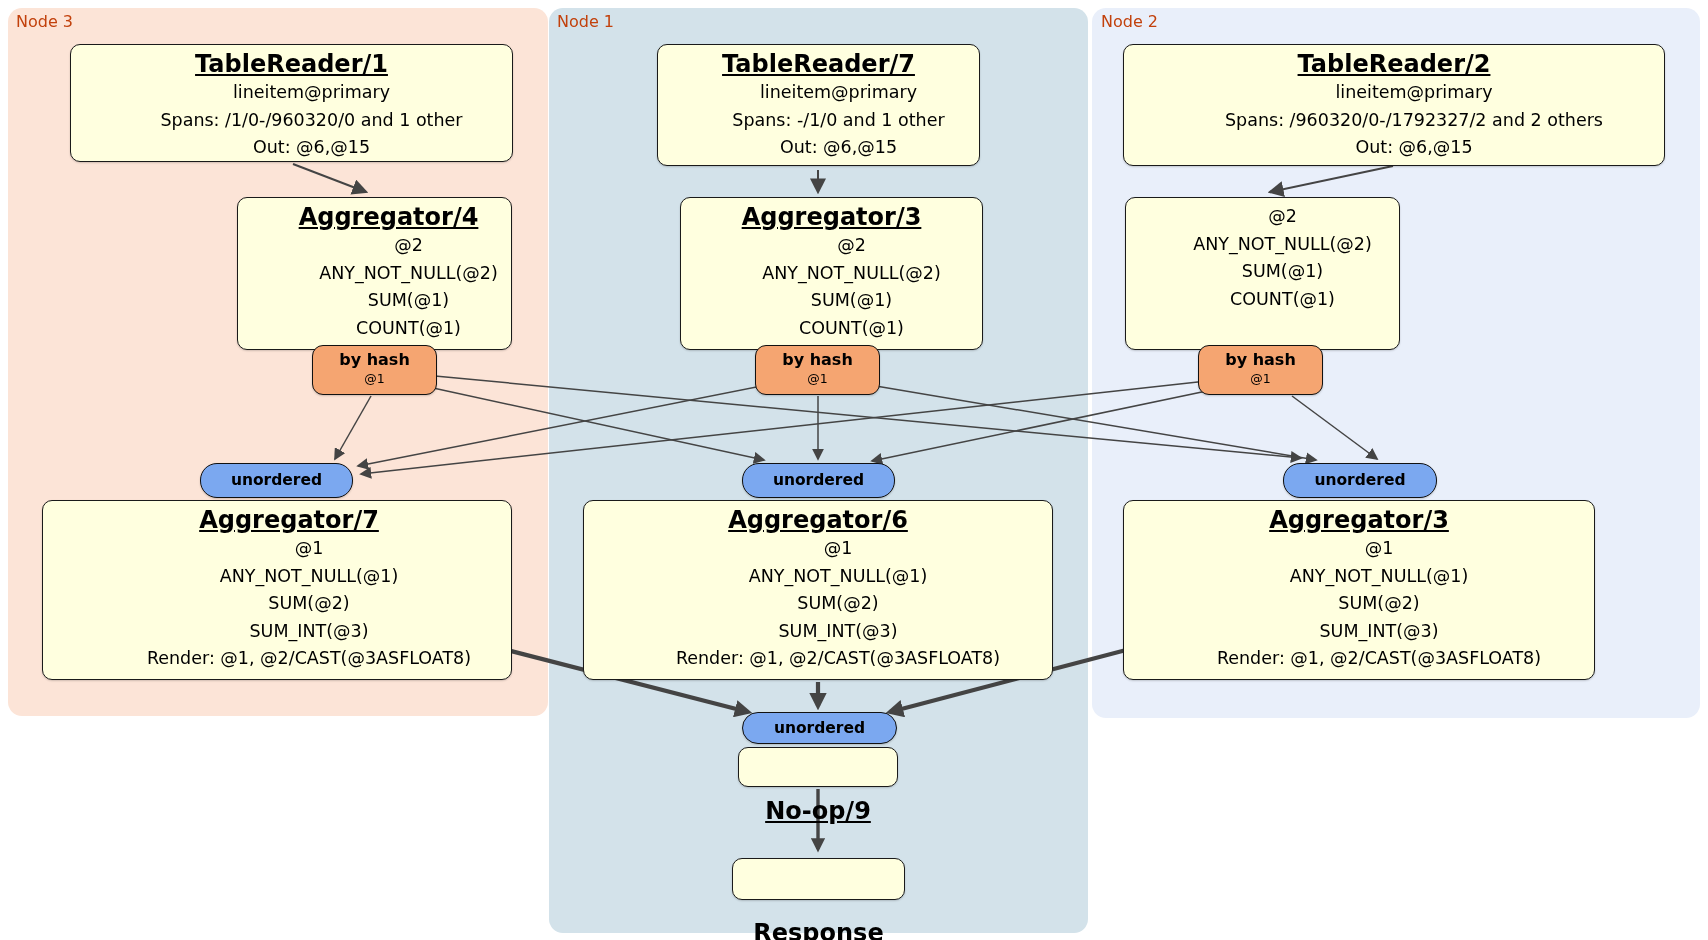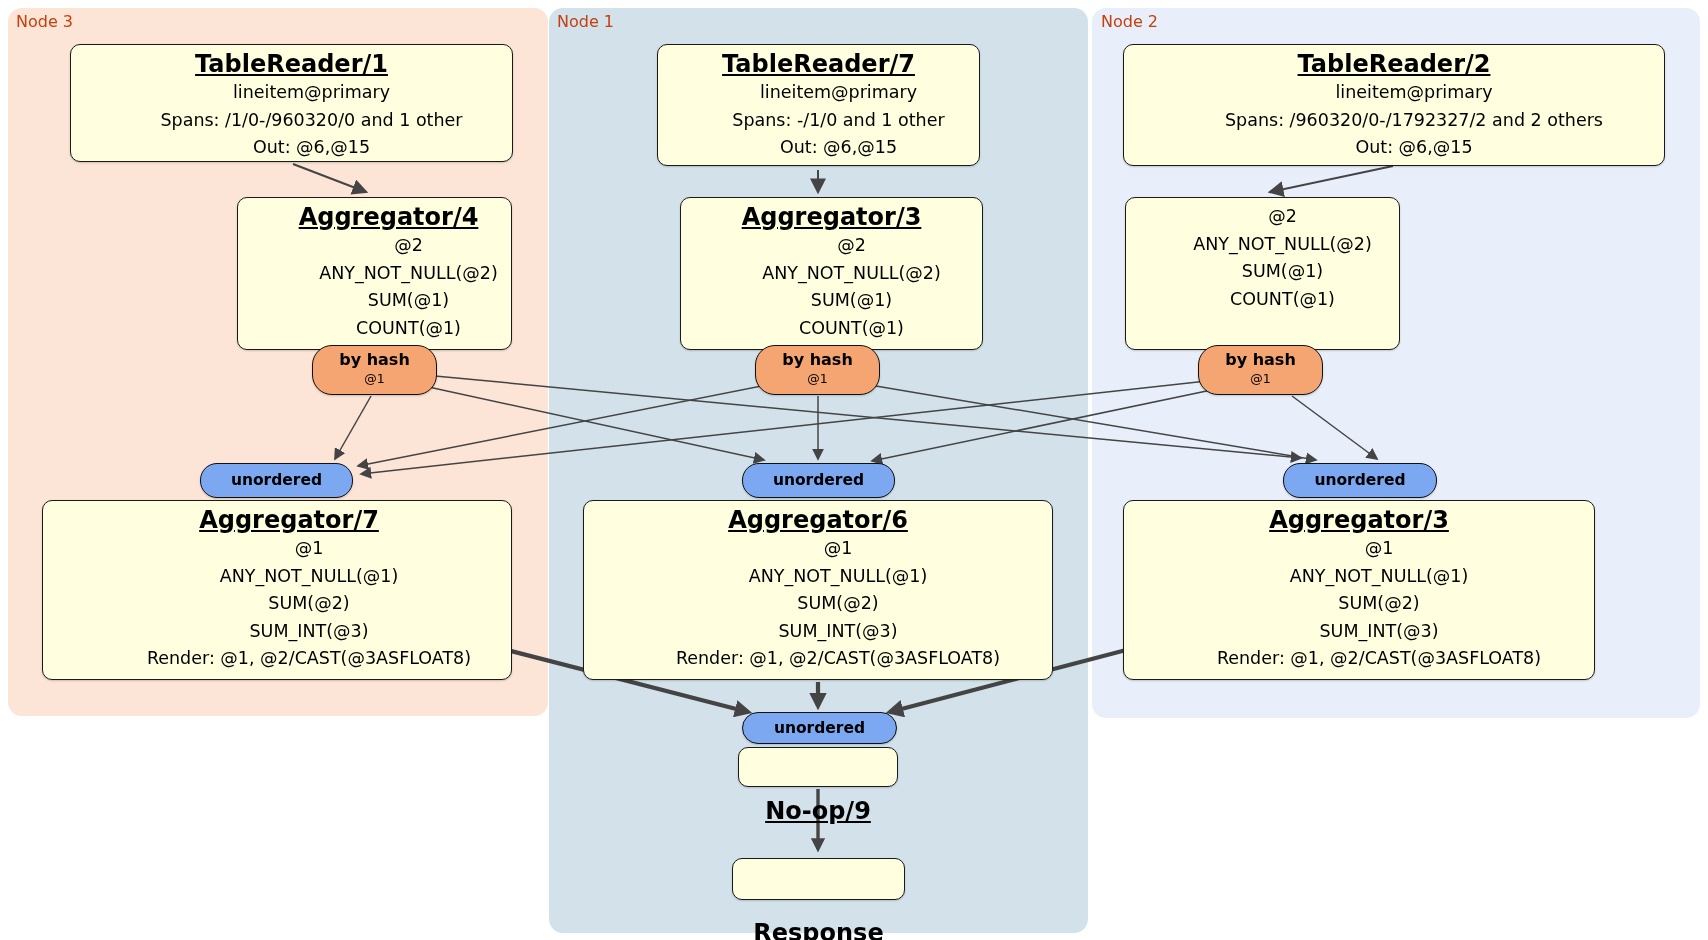--- a/index.html
+++ b/index.html
@@ -60,21 +60,21 @@
   .pill{
     position:absolute;
     z-index:2;
     border:1.8px solid #111;
     text-align:center;
     box-sizing:border-box;
     box-shadow:0 1px 2px rgba(0,0,0,0.18);
   }
   .router{
     background:var(--router-bg,#f5a571);
-    border-radius:20px;
+    border-radius:11px;
   }
   .router-label{
     font-weight:bold;
     font-size:16px;
     line-height:22px;
     padding-top:3px;
   }
   .router-sublabel{
     font-size:12.5px;
     line-height:16px;

